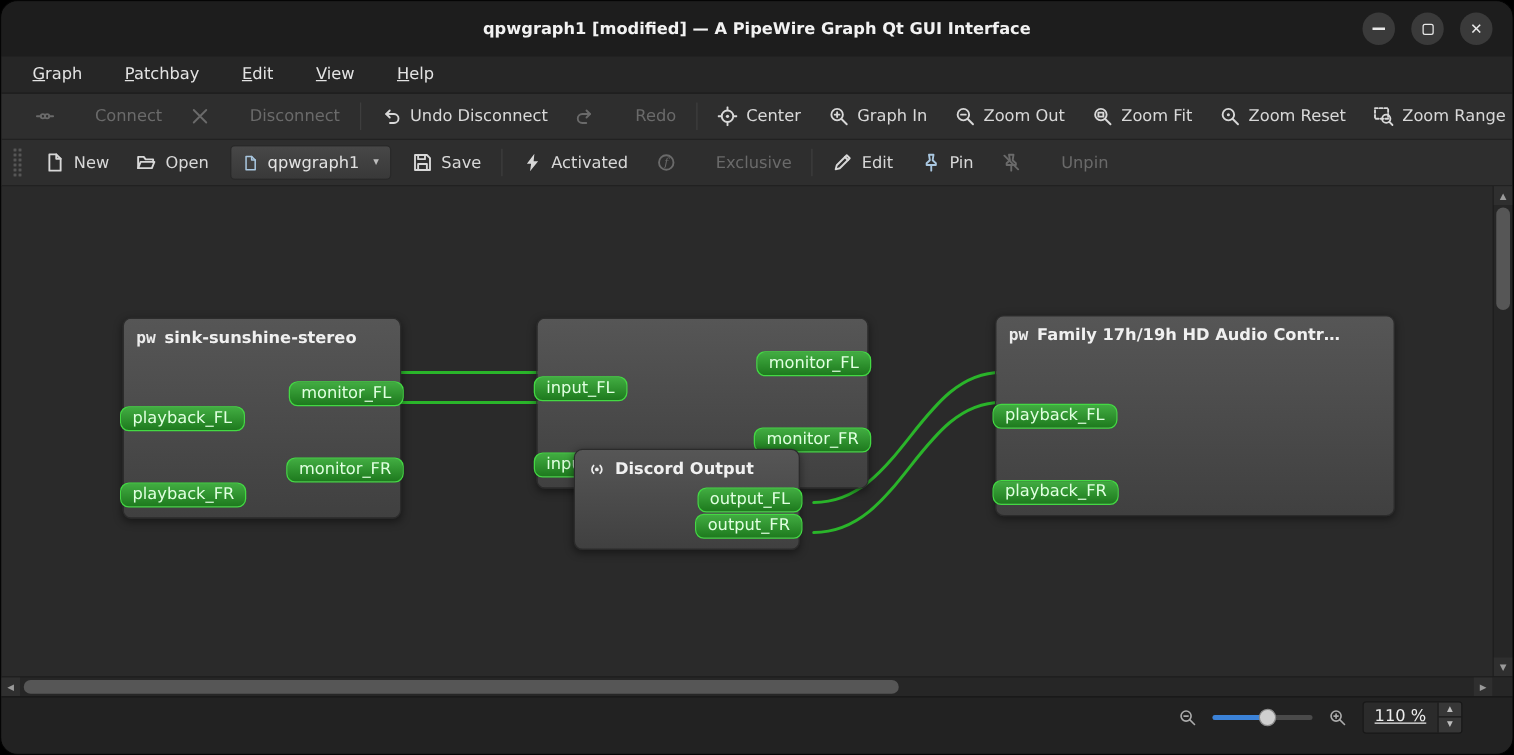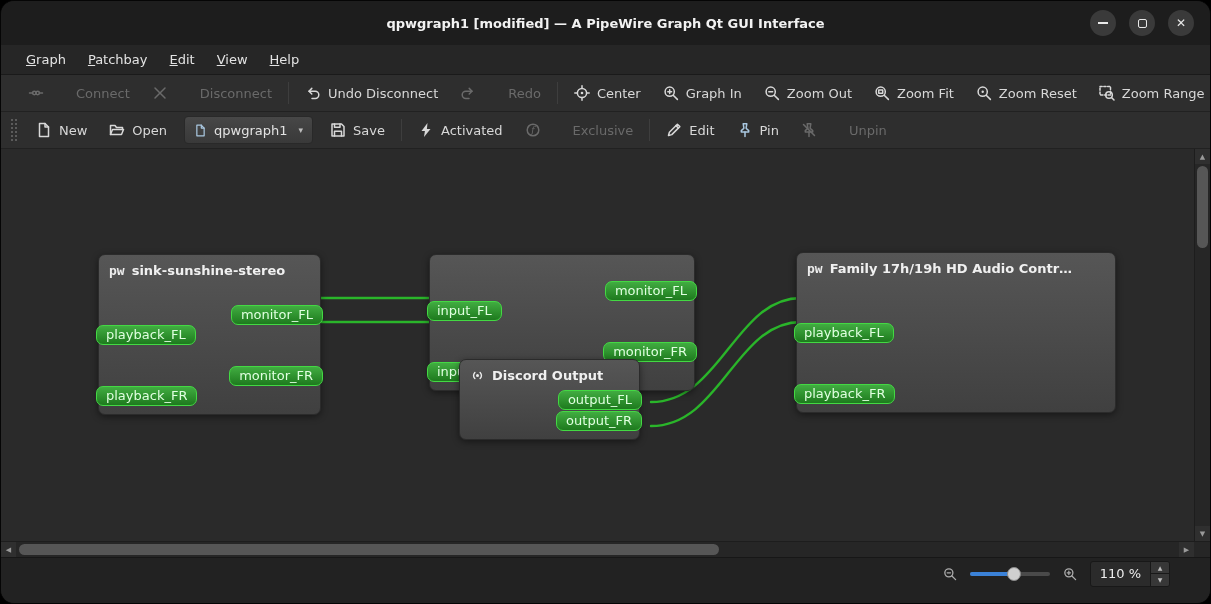--- a/index.html
+++ b/index.html
@@ -13,21 +13,21 @@
               display:flex; align-items:center; justify-content:center; }
   .title { color:#f2f2f2; font-size:13px; font-weight:bold; }
   .win-controls { position:absolute; right:16px; top:0; height:100%; display:flex; align-items:center; gap:13px; }
   .win-btn { width:26px; height:26px; border-radius:50%; background:#3a3a3a; color:#e9e9e9;
              display:flex; align-items:center; justify-content:center; font-size:12px; }
   .glyph-min { width:10px; height:2px; background:#e9e9e9; display:block; }
   .glyph-max { width:9px; height:9px; border:1.5px solid #e9e9e9; border-radius:2px; display:block; }
 
   
   .menubar { height:30px; flex:0 0 auto; background:#262626; border-bottom:1px solid #1a1a1a;
-             display:flex; align-items:center; padding-left:14px; }
+             display:flex; align-items:center; padding-left:14px;gap:12px; }
   .menu-item { color:#e3e3e3; font-size:13px; padding:4px 11px; border-radius:3px; }
   .menu-item u { text-decoration:underline; }
 
   
   .toolbar { height:37px; flex:0 0 auto; background:#2e2e2e; border-bottom:1px solid #212121;
              display:flex; align-items:center; padding:0 4px; }
   .grip { width:8px; height:24px; margin:0 7px 0 5px;
           background-image:radial-gradient(circle,#5b5b5b 1px,transparent 1.3px);
           background-size:4px 4px; }
   .tb-sep { width:1px; height:22px; background:#3e3e3e; margin:0 5px; flex:0 0 auto; }
@@ -78,21 +78,21 @@
   
   .statusbar { flex:1; background:#222; border-top:1px solid #171717; display:flex; align-items:center;
                justify-content:flex-end; gap:13px; padding:0 40px 14px 14px; color:#ababab; }
   .slider { position:relative; width:80px; height:14px; }
   .slider-track { position:absolute; top:5px; left:0; right:0; height:4px; background:#4a4a4a; border-radius:2px; }
   .slider-fill { position:absolute; top:5px; left:0; width:55%; height:4px; background:#3b82d8; border-radius:2px; }
   .slider-handle { position:absolute; top:0; left:calc(55% - 7px); width:14px; height:14px;
                    border-radius:50%; background:#cfcfcf; border:1px solid #8a8a8a; }
   .spinbox { display:flex; align-items:stretch; height:26px; background:#2b2b2b;
              border:1px solid #181818; border-radius:3px; color:#ededed; font-size:13px; overflow:hidden; }
-  .spin-value { display:flex; align-items:center; padding:0 9px; }
+  .spin-value { display:flex; align-items:center; padding:0 9px;text-decoration:underline; }
   .steppers { display:flex; flex-direction:column; border-left:1px solid #181818; }
   .step { flex:1; width:18px; display:flex; align-items:center; justify-content:center;
           font-size:6px; color:#bdbdbd; background:#373737; }
   .step + .step { border-top:1px solid #181818; }
 </style>
 </head>
 <body>
 
 <div class="window">
 

